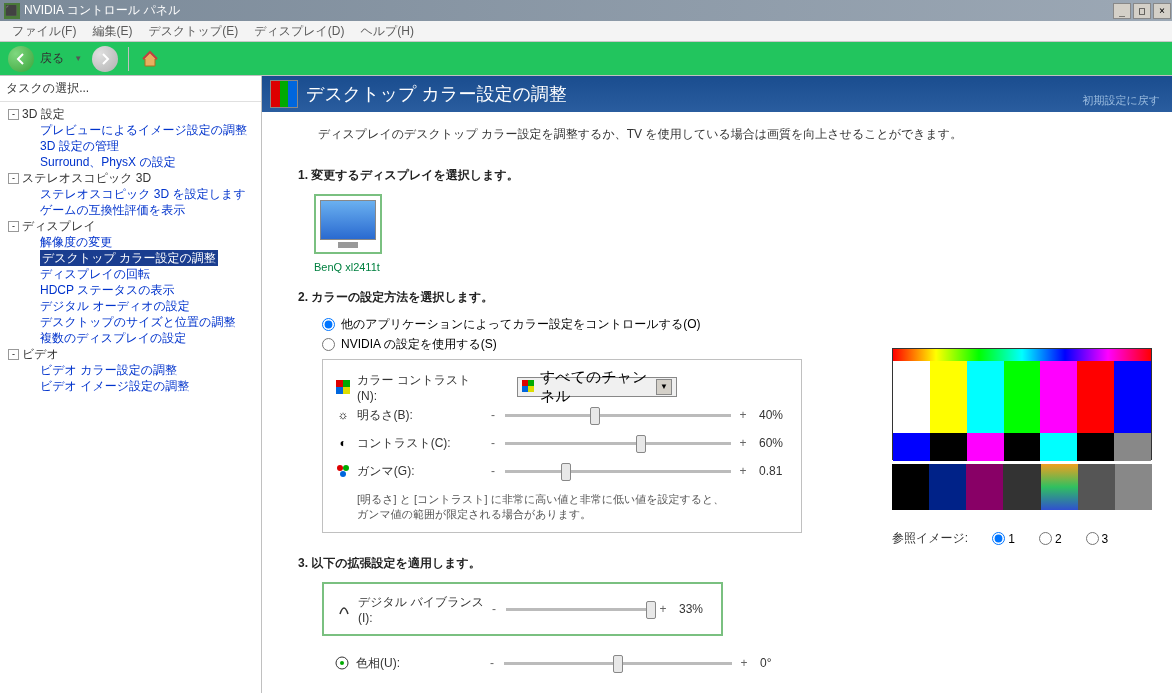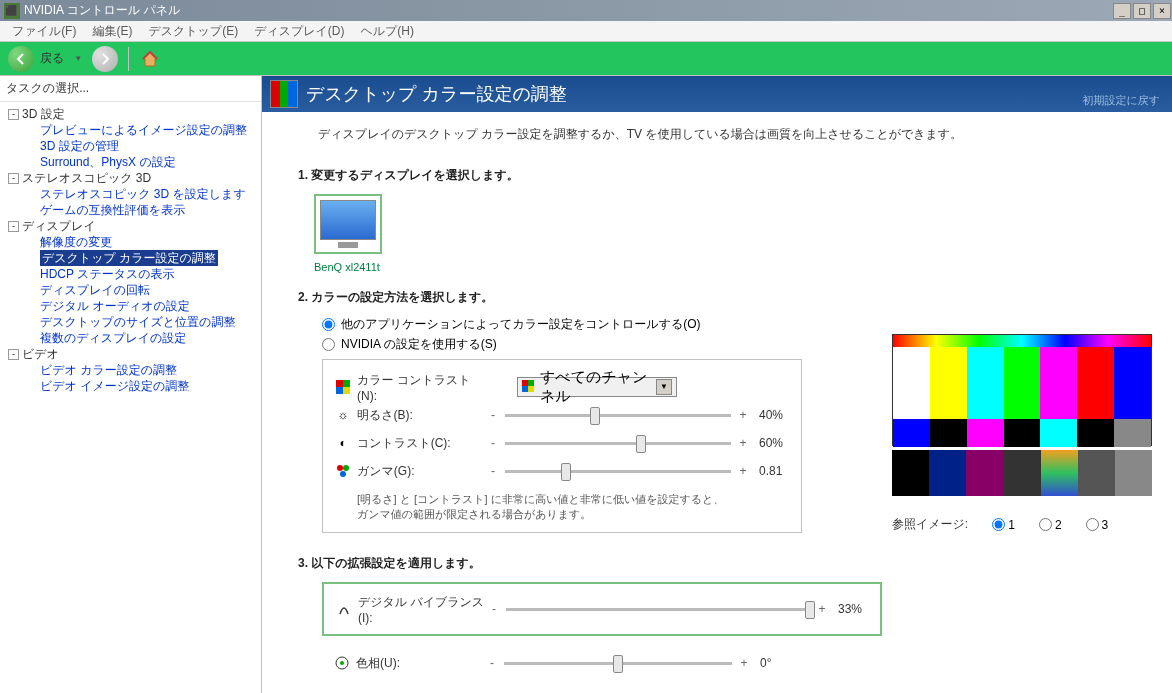--- a/index.html
+++ b/index.html
@@ -60,23 +60,23 @@
 .row .minus, .row .plus { width: 12px; text-align: center; color: #666; }
 .slider-track { flex: 1; height: 3px; background: #bbb; position: relative; margin: 0 6px; }
 .slider-thumb { position: absolute; top: -7px; width: 10px; height: 18px; background: #e8e8e8; border: 1px solid #888; border-radius: 2px; transform: translateX(-50%); }
 .row .rvalue { width: 40px; text-align: left; padding-left: 10px; color: #333; }
 .dropdown { width: 160px; height: 20px; background: #f0f0f0; border: 1px solid #888; display: flex; align-items: center; padding: 0 4px; margin-left: 30px; }
 .dropdown .dd-icon { width: 14px; height: 14px; margin-right: 4px; }
 .dropdown .dd-text { flex: 1; font-size: 15px; }
 .dropdown .dd-arrow { width: 16px; height: 16px; background: #d4d0c8; border: 1px solid #888; text-align: center; font-size: 8px; line-height: 14px; }
 .note { font-size: 11px; color: #555; padding: 4px 0 0 22px; width: 400px; }
 
-.ext-block { border: 2px solid #7ac080; margin: 6px 0 6px 24px; padding: 8px 12px; width: 560px; }
-
-.preview { position: absolute; right: 20px; top: 258px; width: 260px; }
+.ext-block { border: 2px solid #7ac080; margin: 6px 0 6px 24px; padding: 8px 12px; width: 401px; }
+
+.preview { position: absolute; right: 20px; top: 272px; width: 260px; }
 .colorbars { width: 260px; height: 112px; border: 1px solid #333; }
 .gradient { height: 12px; background: linear-gradient(to right, red, yellow, lime, cyan, blue, magenta, red); }
 .main-bars { height: 72px; display: flex; }
 .main-bars div { flex: 1; }
 .bottom-bars { display: flex; height: 28px; }
 .bottom-bars div { flex: 1; }
 
 .grayscale { width: 260px; height: 46px; margin-top: 4px; display: flex; }
 .gray-seg { flex: 1; }
 
@@ -169,25 +169,25 @@
       <div class="tree-item">
           <span class="tree-indent" style="width:38px"></span>
           <span class="tree-link">解像度の変更</span>
         </div>
       <div class="tree-item">
           <span class="tree-indent" style="width:38px"></span>
           <span class="tree-link selected">デスクトップ カラー設定の調整</span>
         </div>
       <div class="tree-item">
           <span class="tree-indent" style="width:38px"></span>
+          <span class="tree-link">ディスプレイの回転</span>
+        </div>
+      <div class="tree-item">
+          <span class="tree-indent" style="width:38px"></span>
           <span class="tree-link">HDCP ステータスの表示</span>
-        </div>
-      <div class="tree-item">
-          <span class="tree-indent" style="width:38px"></span>
-          <span class="tree-link">ディスプレイの回転</span>
         </div>
       <div class="tree-item">
           <span class="tree-indent" style="width:38px"></span>
           <span class="tree-link">デジタル オーディオの設定</span>
         </div>
       <div class="tree-item">
           <span class="tree-indent" style="width:38px"></span>
           <span class="tree-link">デスクトップのサイズと位置の調整</span>
         </div>
       <div class="tree-item">

